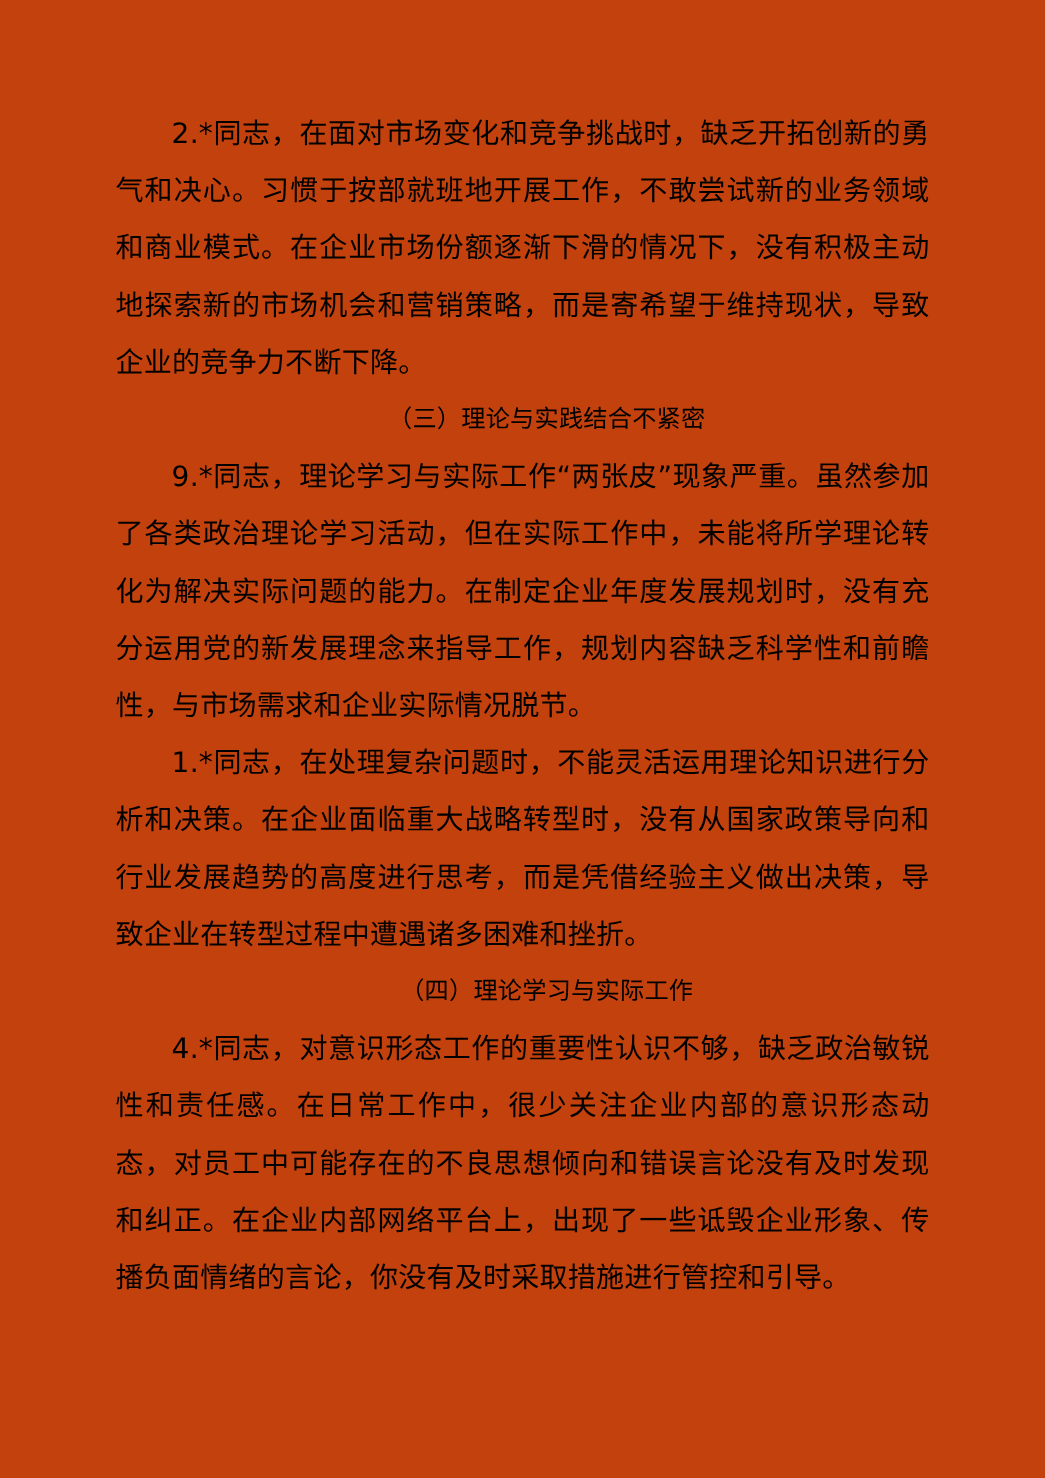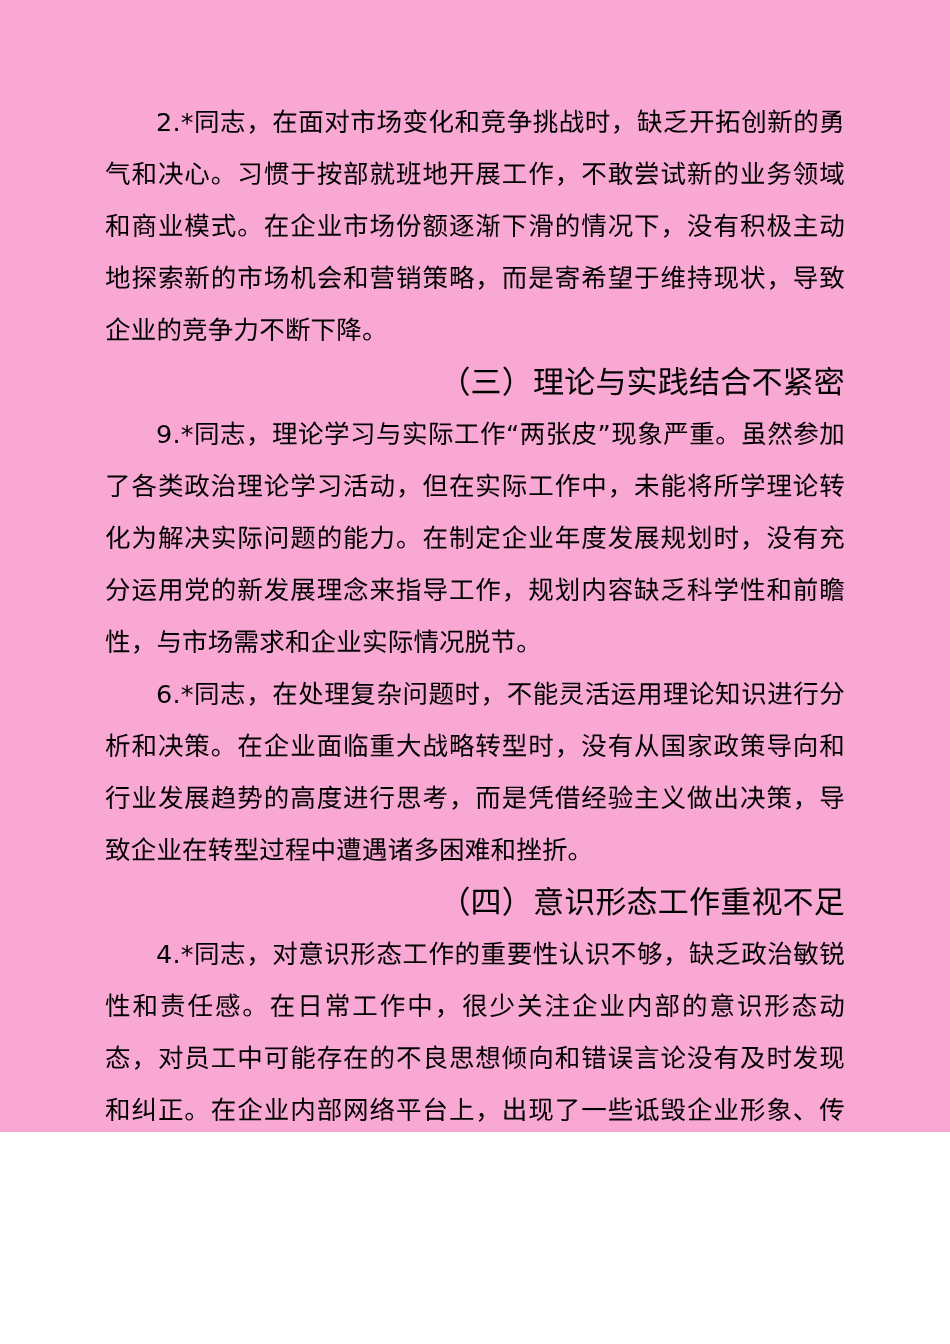--- a/index.html
+++ b/index.html
@@ -10,22 +10,22 @@
   }
 
   body {
     font-family: "DejaVu Sans", "Liberation Sans", sans-serif;
     color: #000000;
   }
 
   #page {
     position: relative;
     width: 950px;
-    height: 1132px;
-    background: #f9a8d4;
+    height: 1344px;
+    background: #c2410c;
     overflow: hidden;
     box-sizing: border-box;
   }
 
   #page-body {
     position: absolute;
     left: 105px;
     top: 96px;
     width: 740px;
   }
@@ -37,23 +37,23 @@
     text-align: justify;
     text-justify: inter-ideograph;
     text-indent: 2em;
     letter-spacing: 0.2px;
     color: #000000;
     font-weight: 400;
   }
 
   .heading {
     margin: 0;
-    font-size: 31px;
+    font-size: 22px;
     line-height: 52px;
-    text-align: right;
+    text-align: center;
     text-indent: 2em;
     letter-spacing: 0.2px;
     color: #000000;
     font-weight: 400;
   }
 
   
   .block + .block {
     margin-top: 0px;
   }
@@ -71,25 +71,25 @@
 
     <div class="block">
       <p class="heading">（三）理论与实践结合不紧密</p>
     </div>
 
     <div class="block">
       <p class="para">9.*同志，理论学习与实际工作“两张皮”现象严重。虽然参加了各类政治理论学习活动，但在实际工作中，未能将所学理论转化为解决实际问题的能力。在制定企业年度发展规划时，没有充分运用党的新发展理念来指导工作，规划内容缺乏科学性和前瞻性，与市场需求和企业实际情况脱节。</p>
     </div>
 
     <div class="block">
-      <p class="para">6.*同志，在处理复杂问题时，不能灵活运用理论知识进行分析和决策。在企业面临重大战略转型时，没有从国家政策导向和行业发展趋势的高度进行思考，而是凭借经验主义做出决策，导致企业在转型过程中遭遇诸多困难和挫折。</p>
+      <p class="para">1.*同志，在处理复杂问题时，不能灵活运用理论知识进行分析和决策。在企业面临重大战略转型时，没有从国家政策导向和行业发展趋势的高度进行思考，而是凭借经验主义做出决策，导致企业在转型过程中遭遇诸多困难和挫折。</p>
     </div>
 
     <div class="block">
-      <p class="heading">（四）意识形态工作重视不足</p>
+      <p class="heading">（四）理论学习与实际工作</p>
     </div>
 
     <div class="block">
       <p class="para">4.*同志，对意识形态工作的重要性认识不够，缺乏政治敏锐性和责任感。在日常工作中，很少关注企业内部的意识形态动态，对员工中可能存在的不良思想倾向和错误言论没有及时发现和纠正。在企业内部网络平台上，出现了一些诋毁企业形象、传播负面情绪的言论，你没有及时采取措施进行管控和引导。</p>
     </div>
 
   </div>
 
 </div>
 

